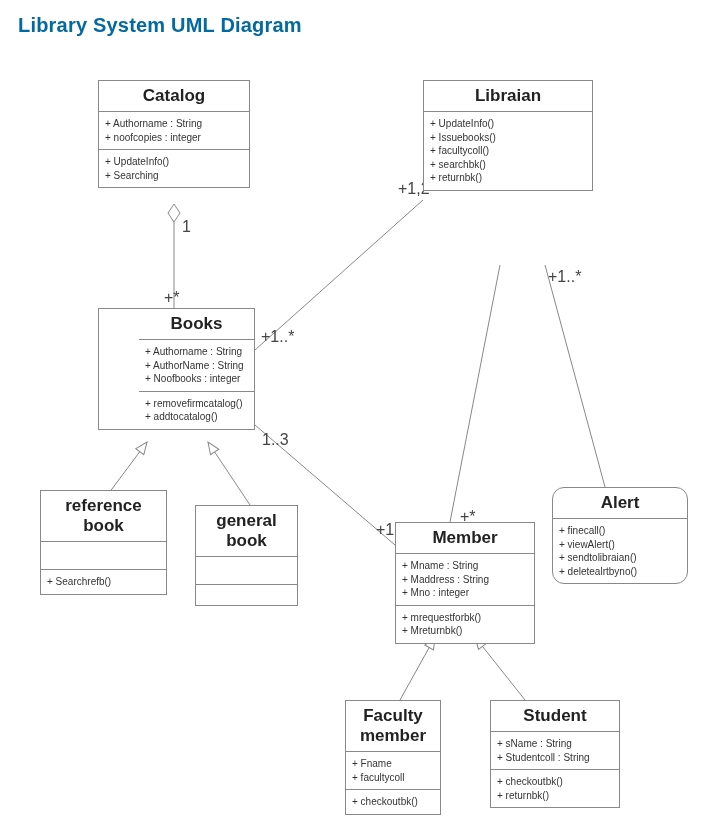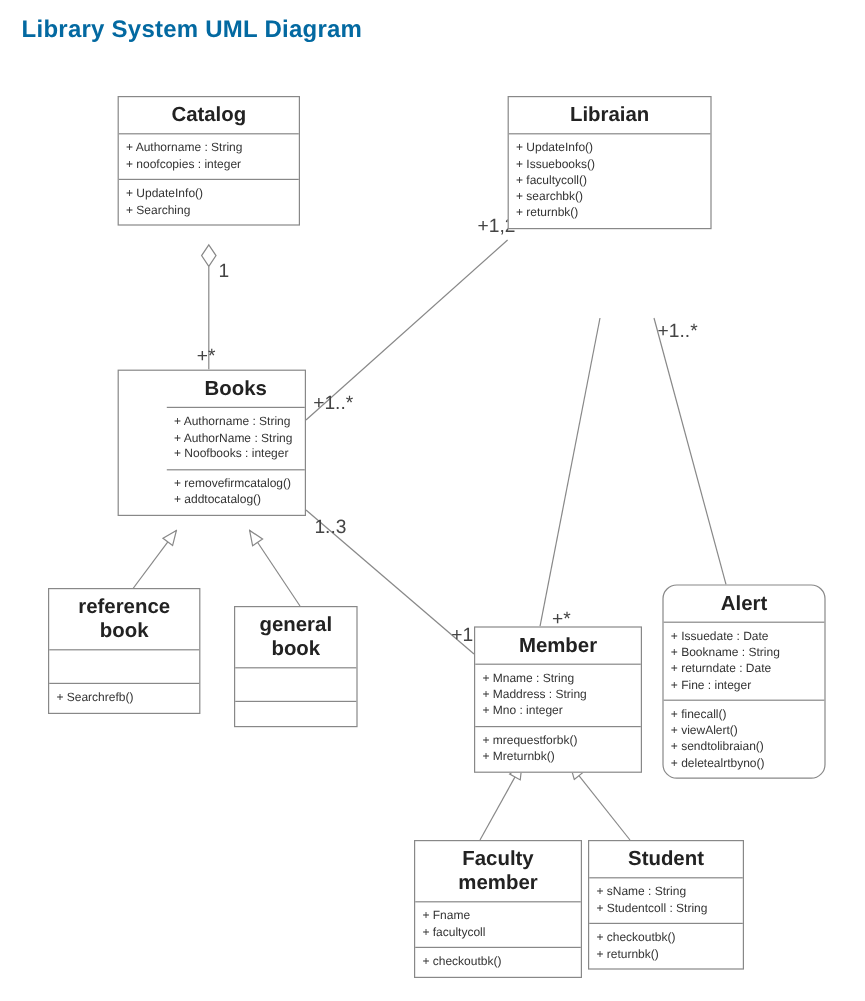--- a/index.html
+++ b/index.html
@@ -158,34 +158,28 @@
   </div>
   <div class="section">
     <div class="row">+ mrequestforbk()</div>
     <div class="row">+ Mreturnbk()</div>
   </div>
 </div>
 
 <div class="uml-class" style="top:487px; left:552px; width:136px;border-radius:12px;">
   <div class="name">Alert</div>
   <div class="section">
-    <div class="row">+ Issuedate : Date</div>
-    <div class="row">+ Bookname : String</div>
-    <div class="row">+ returndate : Date</div>
-    <div class="row">+ Fine : integer</div>
-  </div>
-  <div class="section">
     <div class="row">+ finecall()</div>
     <div class="row">+ viewAlert()</div>
     <div class="row">+ sendtolibraian()</div>
     <div class="row">+ deletealrtbyno()</div>
   </div>
 </div>
 
-<div class="uml-class" style="top:700px; left:345px; width:140px;">
+<div class="uml-class" style="top:700px; left:345px; width:96px;">
   <div class="name">Faculty member</div>
   <div class="section">
     <div class="row">+ Fname</div>
     <div class="row">+ facultycoll</div>
   </div>
   <div class="section">
     <div class="row">+ checkoutbk()</div>
   </div>
 </div>
 

